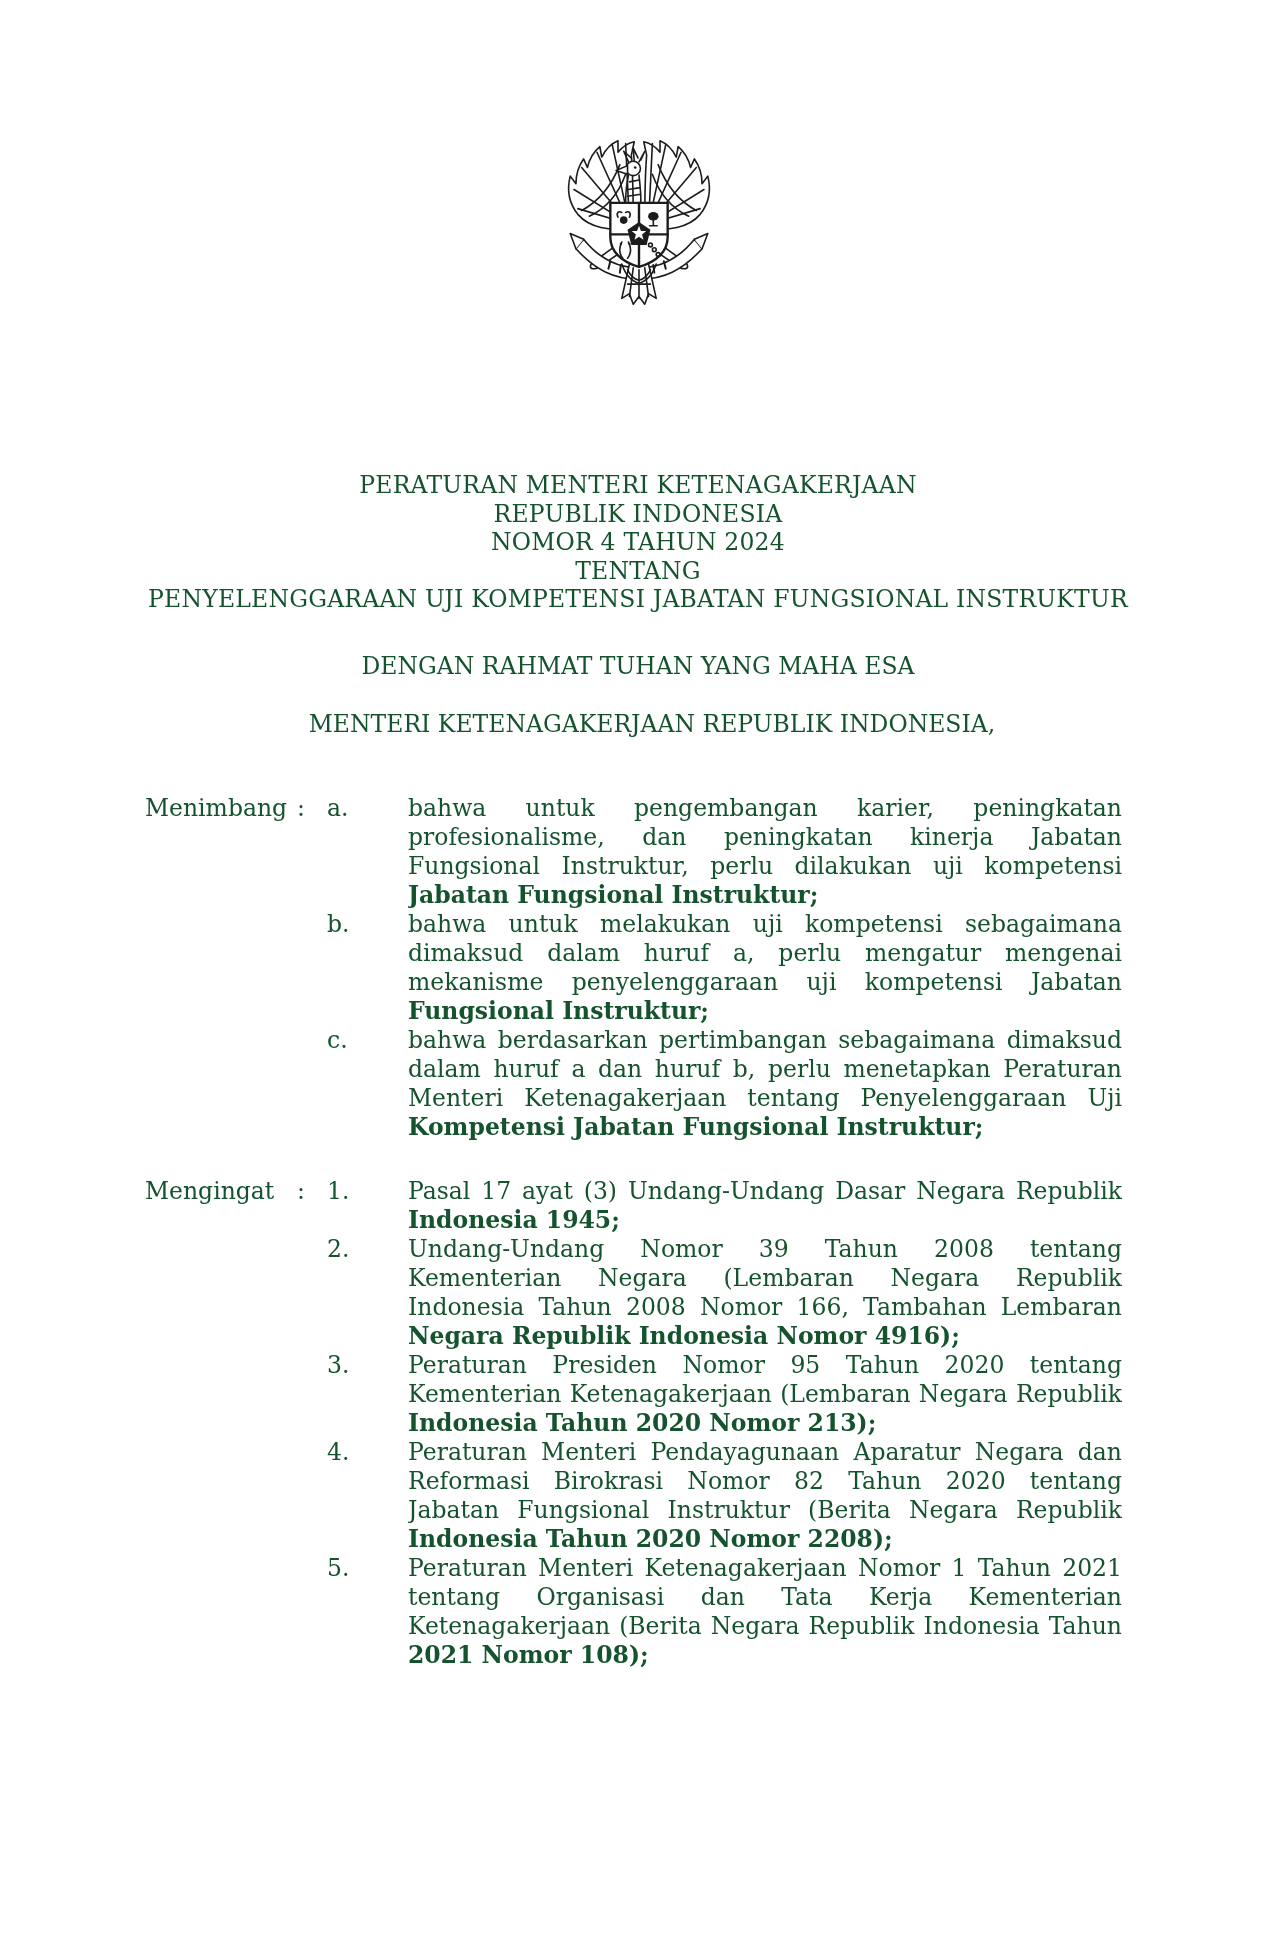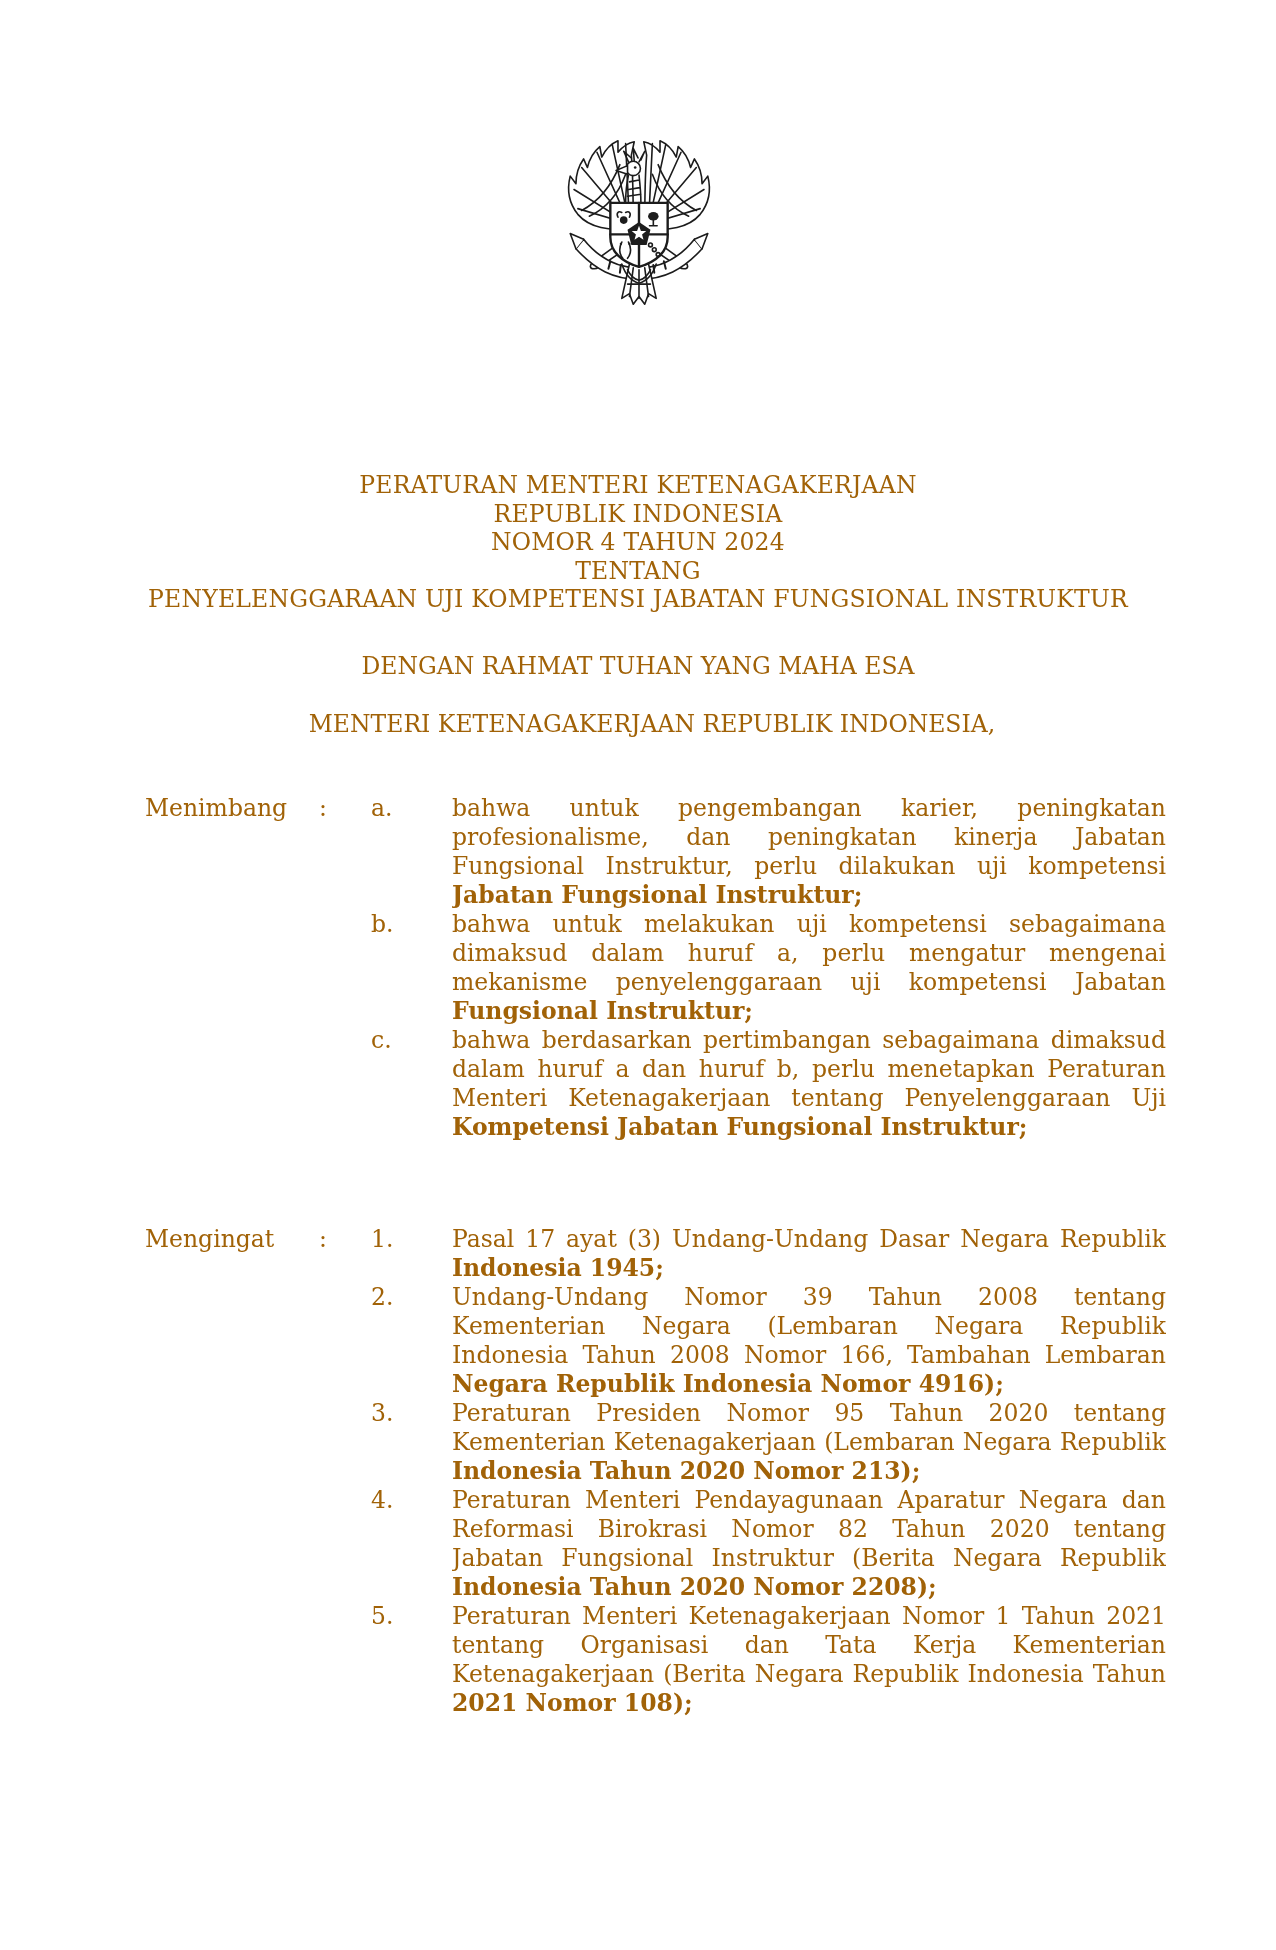--- a/index.html
+++ b/index.html
@@ -4,21 +4,21 @@
 <style>
   html, body { margin: 0; padding: 0; background: #9b9b9b; }
   .page {
     position: relative;
     width: 1276px;
     height: 1950px;
     background: #ffffff;
     margin: 0 auto;
     overflow: hidden;
     font-family: "DejaVu Serif", "Liberation Serif", serif;
-    color: #a16207;
+    color: #14532d;
   }
   .emblem {
     position: absolute;
     left: 553px;
     top: 136px;
     width: 172px;
     height: 172px;
   }
   .emblem path, .emblem line, .emblem circle, .emblem ellipse {
     vector-effect: non-scaling-stroke;
@@ -44,24 +44,23 @@
   .motto { top: 652px; }
   .authority { top: 710px; padding-left: 28px; }
   .section {
     position: absolute;
     left: 145px;
     width: 977px;
     display: grid;
     grid-template-columns: 152px 30px 795px;
     font-size: 23.5px;
     line-height: 29px;
-    gap: 22px;
   }
   .section-menimbang { top: 794px; }
-  .section-mengingat { top: 1177px; margin-top: 48px; }
+  .section-mengingat { top: 1177px; }
   .sec-label { grid-column: 1; }
   .sec-colon { grid-column: 2; }
   .sec-items { grid-column: 3; }
   .item {
     display: grid;
     grid-template-columns: 81px 714px;
   }
   .marker { grid-column: 1; }
   .itext  { grid-column: 2; }
   .line {

